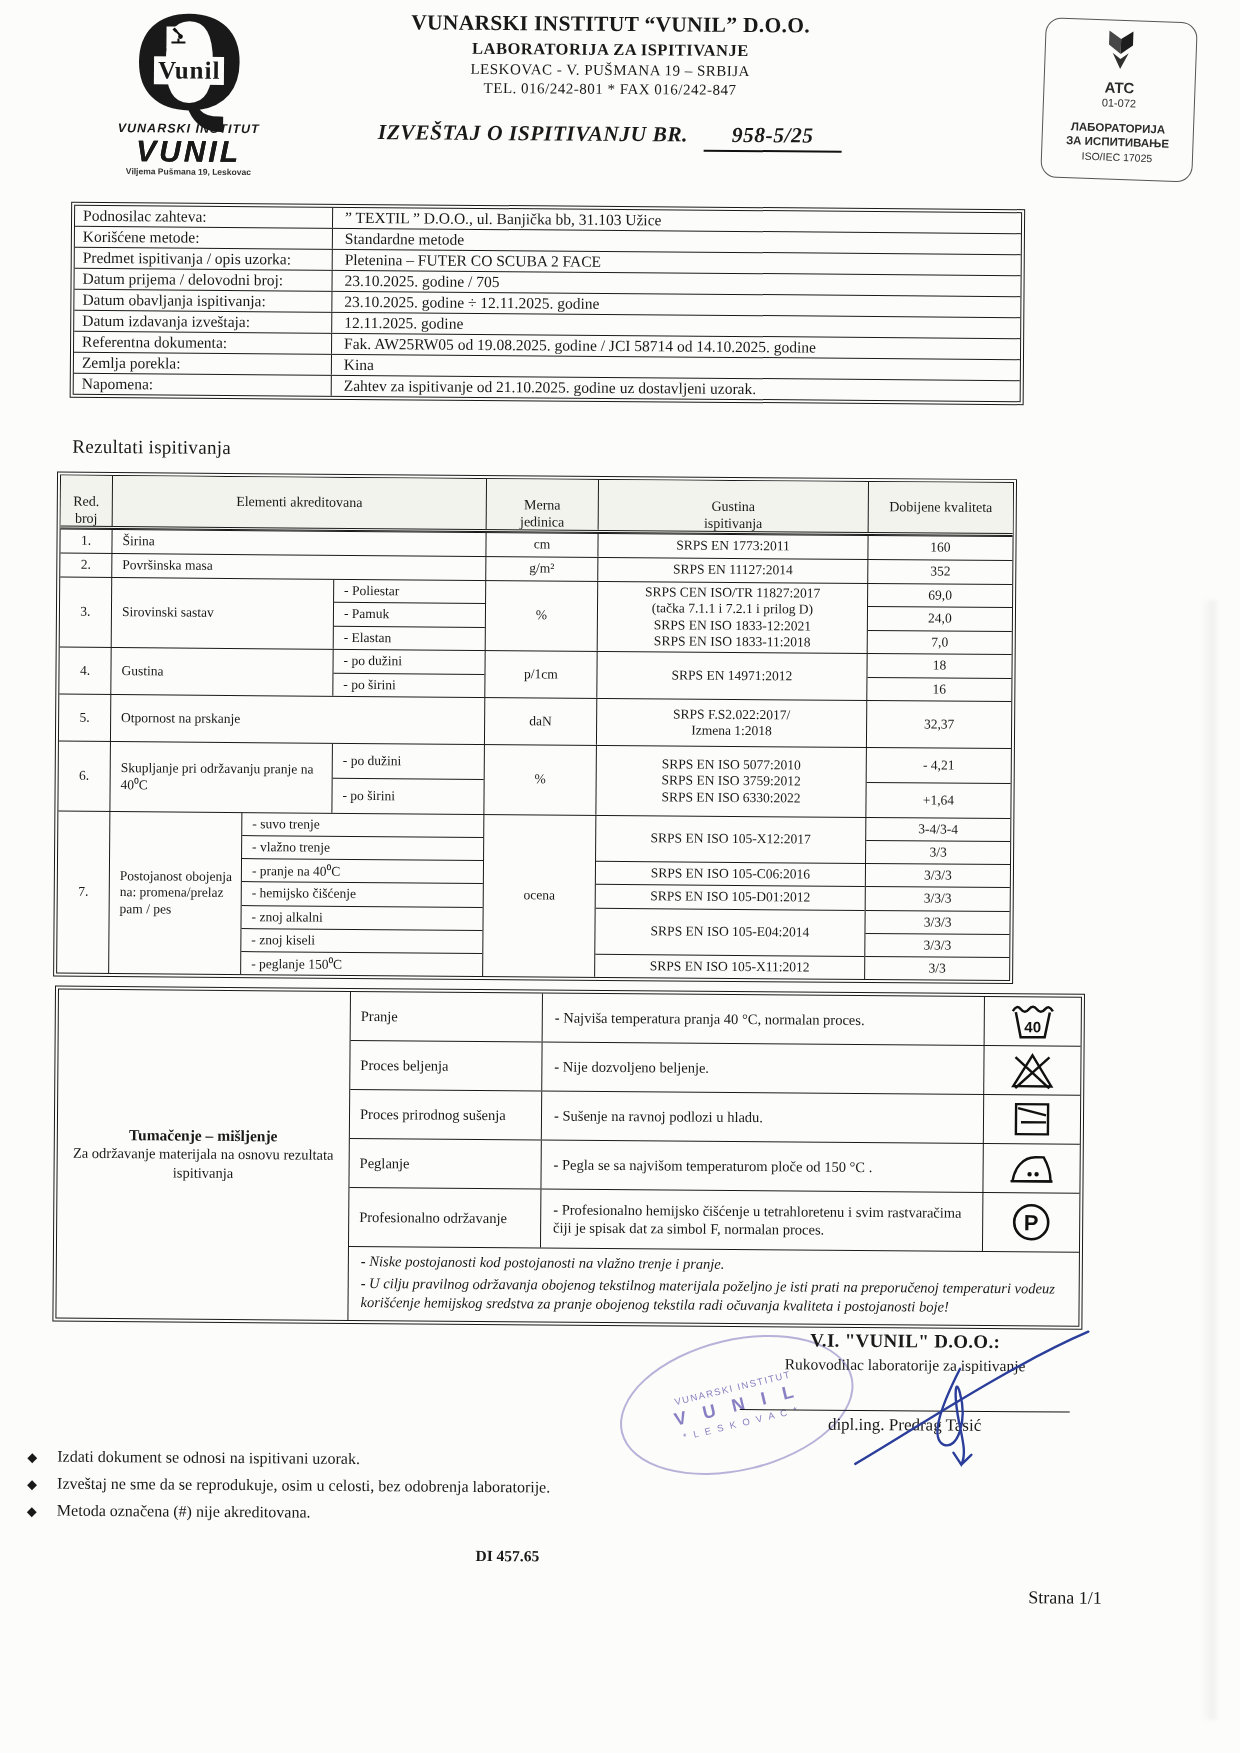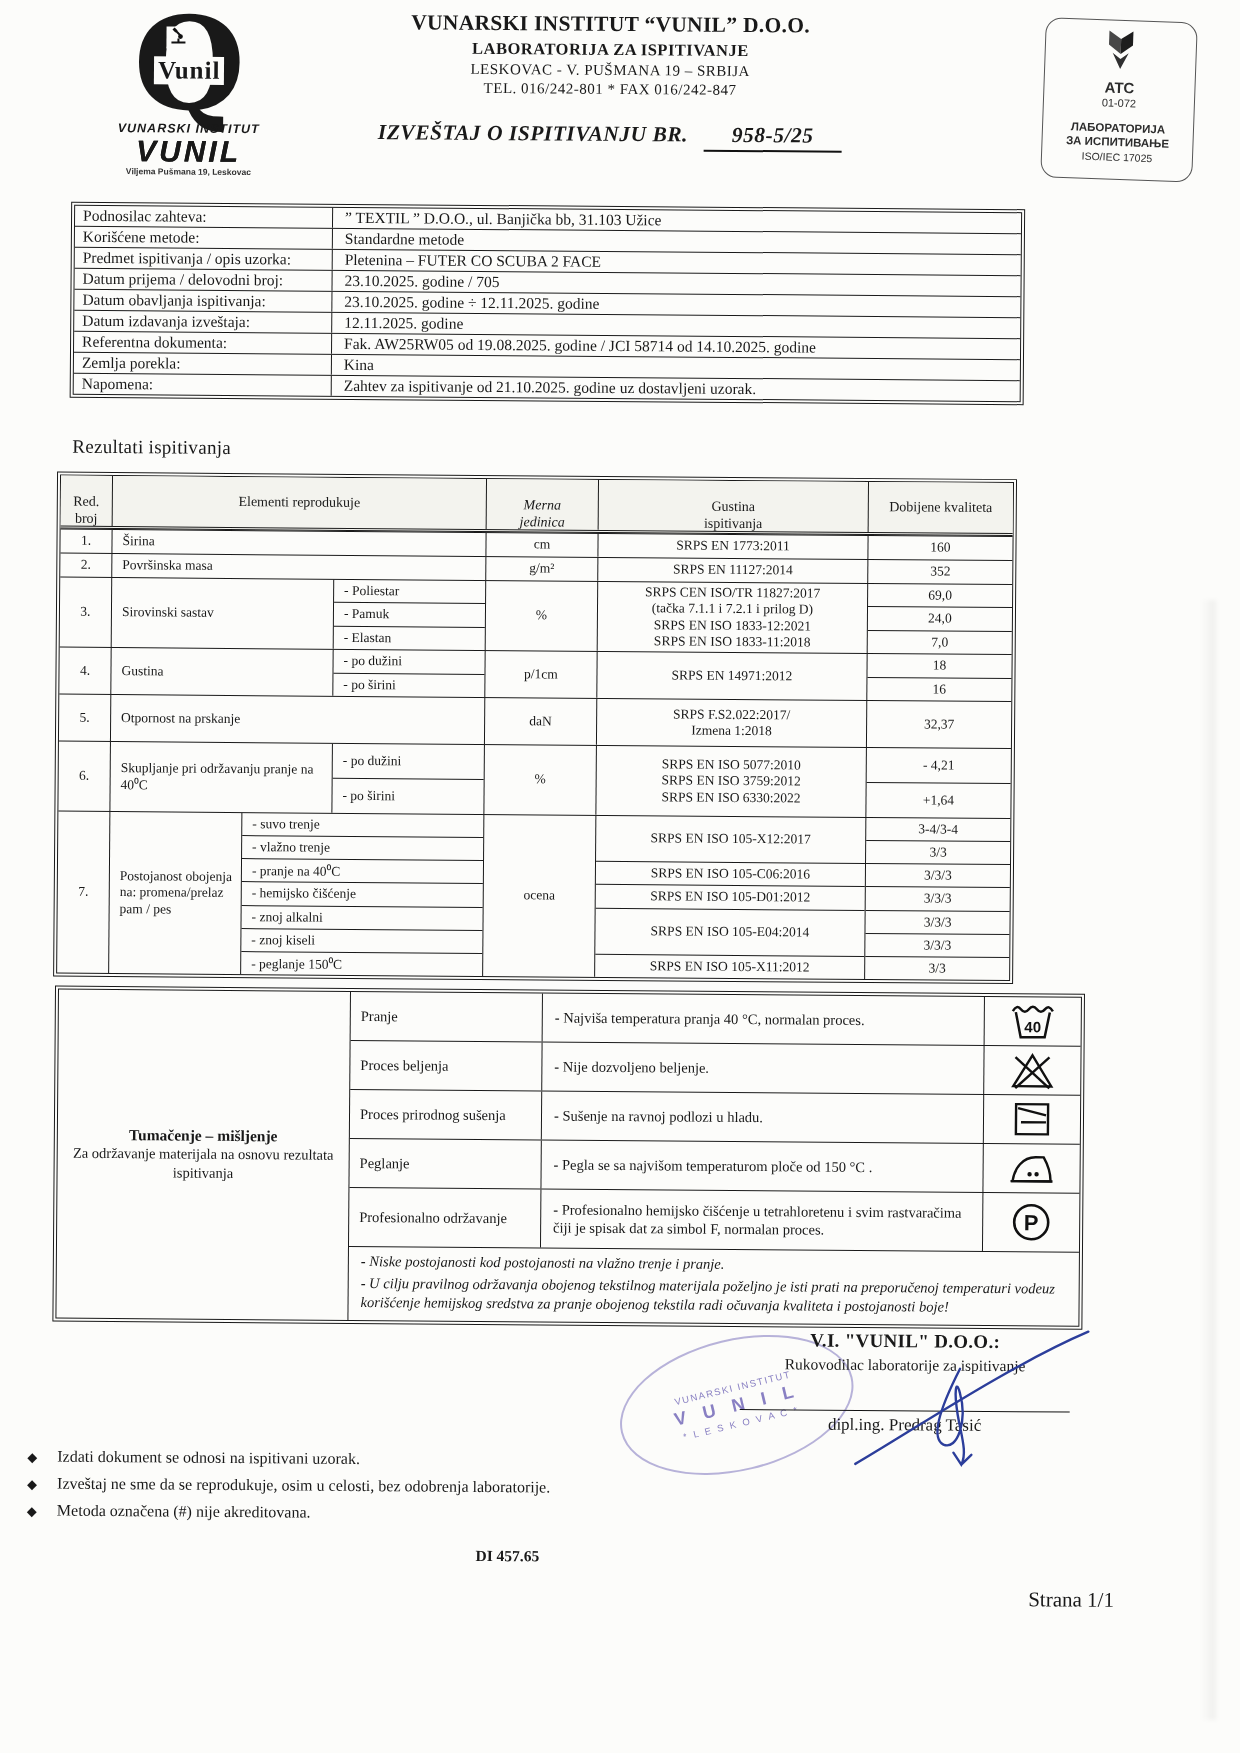--- a/index.html
+++ b/index.html
@@ -58,21 +58,21 @@
   .c-no{flex:0 0 52px;}
   .c-el2{flex:0 0 374px;}
   .c-el{flex:0 0 222px;}
   .c-sub{flex:0 0 152px;}
   .c-el7{flex:0 0 132px;}
   .c-sub7{flex:0 0 242px;}
   .c-unit{flex:0 0 112px;}
   .c-meth{flex:0 0 270px;}
   .c-val{flex:1;}
   .hwrap{display:inline-block;margin-top:20px;}
-  .w70{max-width:72px;font-style:italic;} .w95{max-width:100px;} .w46{max-width:48px;}
+  .w70{max-width:72px;} .w95{max-width:100px;} .w46{max-width:48px;}
   .h23{height:23px;} .h46{height:46px;} .h69{height:69px;} .h161{height:161px;}
   .stack{display:flex;flex-direction:column;box-sizing:border-box;}
   .stack > div{flex:1;display:flex;align-items:center;box-sizing:border-box;}
   .stack > div + div{border-top:1.3px solid #1a1a1a;}
   .stack.left > div{justify-content:flex-start;padding-left:10px;}
   .stack.mid > div{justify-content:center;text-align:center;}
   .f2{flex:2 !important;} .f1{flex:1 !important;}
   .mlines{line-height:1.22;}
 
   
@@ -104,21 +104,21 @@
          color:rgba(116,106,184,.85);display:flex;flex-direction:column;align-items:center;
          justify-content:center;font-family:"Liberation Sans",sans-serif;z-index:2;}
   .stamp .s1{font-size:9.5px;letter-spacing:1.5px;}
   .stamp .s2{font-size:18px;font-weight:bold;letter-spacing:6px;margin:2px 0;}
   .stamp .s3{font-size:9.5px;letter-spacing:2px;}
   .sigink{position:absolute;left:850px;top:1322px;z-index:4;}
   .bullets{position:absolute;left:38px;top:1452px;width:640px;font-size:16px;}
   .brow{display:flex;margin-bottom:9px;}
   .bdia{flex:0 0 30px;font-size:13px;padding-top:2px;}
   .doccode{position:absolute;left:487px;top:1548px;font-weight:bold;font-size:15.5px;}
-  .pageno{position:absolute;left:1040px;top:1584px;font-size:21px;}
+  .pageno{position:absolute;left:1040px;top:1584px;font-size:18px;}
   .streak{position:absolute;right:24px;top:600px;width:16px;height:1120px;
           background:linear-gradient(90deg,rgba(0,0,0,0),rgba(0,0,0,.05));filter:blur(2px);}
   svg.care{display:block;}
 </style>
 </head>
 <body>
 
 <div class="page">
 <div class="scan">
 
@@ -207,21 +207,21 @@
   </div>
 
   <div class="sect">Rezultati ispitivanja</div>
 
   <div class="rtable">
     <div class="rrow rhead">
       <div class="c c-no br">
             <span class="hwrap w46">Red. broj</span>
           </div>
       <div class="c c-el2 br">
-            <span>Elementi reprodukuje</span>
+            <span>Elementi akreditovana</span>
           </div>
       <div class="c c-unit br">
             <span class="hwrap w70">Merna jedinica</span>
           </div>
       <div class="c c-meth br">
             <span class="hwrap w95">Gustina ispitivanja</span>
           </div>
       <div class="c c-val">
             <span>Dobijene kvaliteta</span>
           </div>

